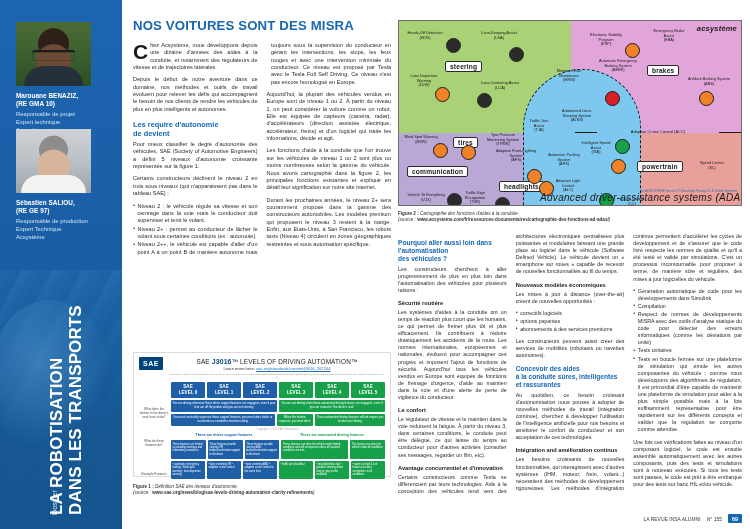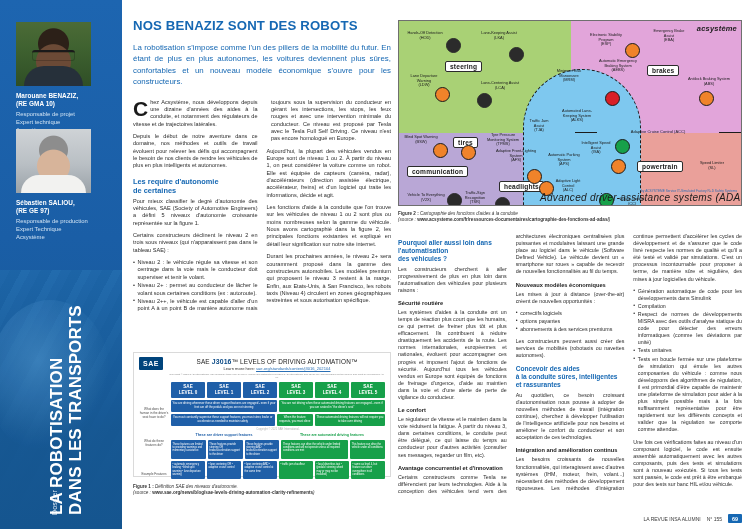--- a/index.html
+++ b/index.html
@@ -283,30 +283,29 @@
     </div>
 
     <div class="dossier-wrap">
       <span class="vert label">Dossier :</span>
       <span class="vert t1">LA ROBOTISATION</span>
       <span class="vert t2">DANS LES TRANSPORTS</span>
     </div>
   </div>
 
   <div class="left-main">
-    <h1 class="title">NOS BENAZIZ SONT DES ROBOTS</h1>
-    <p class="chapo">La robotisation s'impose comme l'un des piliers de la mobilité du futur. En étant de plus en plus autonomes, les voitures deviennent plus sûres, confortables et un nouveau modèle économique s'ouvre pour les constructeurs.</p>
+    <h1 class="title">NOS VOITURES SONT DES MISRA</h1>
 
     <div class="cols2">
       <p class="bodytext drop">Chez Acsystème, nous développons depuis une dizaine d'années des aides à la conduite, et notamment des régulateurs de vitesse et de trajectoires latérales.</p>
       <p class="bodytext">Depuis le début de notre aventure dans ce domaine, nos méthodes et outils de travail évoluent pour relever les défis qui accompagnent le besoin de nos clients de rendre les véhicules de plus en plus intelligents et autonomes.</p>
 
       <h2 class="sub">
         <span>Les require d'autonomie</span><br>
-        <span>de certaines</span>
+        <span>de devient</span>
       </h2>
       <p class="bodytext">Pour mieux classifier le degré d'autonomie des véhicules, SAE (Society of Automotive Engineers) a défini 5 niveaux d'autonomie croissante représentée sur la figure 1.</p>
       <p class="bodytext">Certains constructeurs déclinent le niveau 2 en trois sous niveaux (qui n'apparaissent pas dans le tableau SAE) :</p>
       <ul class="bul">
         <li>Niveau 2 : le véhicule régule sa vitesse et son centrage dans la voie mais le conducteur doit superviser et tenir le volant.</li>
         <li>Niveau 2+ : permet au conducteur de lâcher le volant sous certaines conditions (ex : autoroute).</li>
         <li>Niveau 2++, le véhicule est capable d'aller d'un point A à un point B de manière autonome mais toujours sous la supervision du conducteur en gérant les intersections, les stops, les feux rouges et avec une intervention minimale du conducteur. Ce niveau est proposé par Tesla avec le Tesla Full Self Driving. Ce niveau n'est pas encore homologué en Europe.</li>
       </ul>
       <p class="bodytext">Aujourd'hui, la plupart des véhicules vendus en Europe sont de niveau 1 ou 2. À partir du niveau 1, on peut considérer la voiture comme un robot. Elle est équipée de capteurs (caméra, radar), d'accélérateurs (direction assistée électrique, accélérateur, freins) et d'un logiciel qui traite les informations, décide et agit.</p>
       <p class="bodytext">Les fonctions d'aide à la conduite que l'on trouve sur les véhicules de niveau 1 ou 2 sont plus ou moins nombreuses selon la gamme du véhicule. Nous avons cartographié dans la figure 2, les principales fonctions existantes et expliqué en détail leur signification sur notre site internet.</p>

